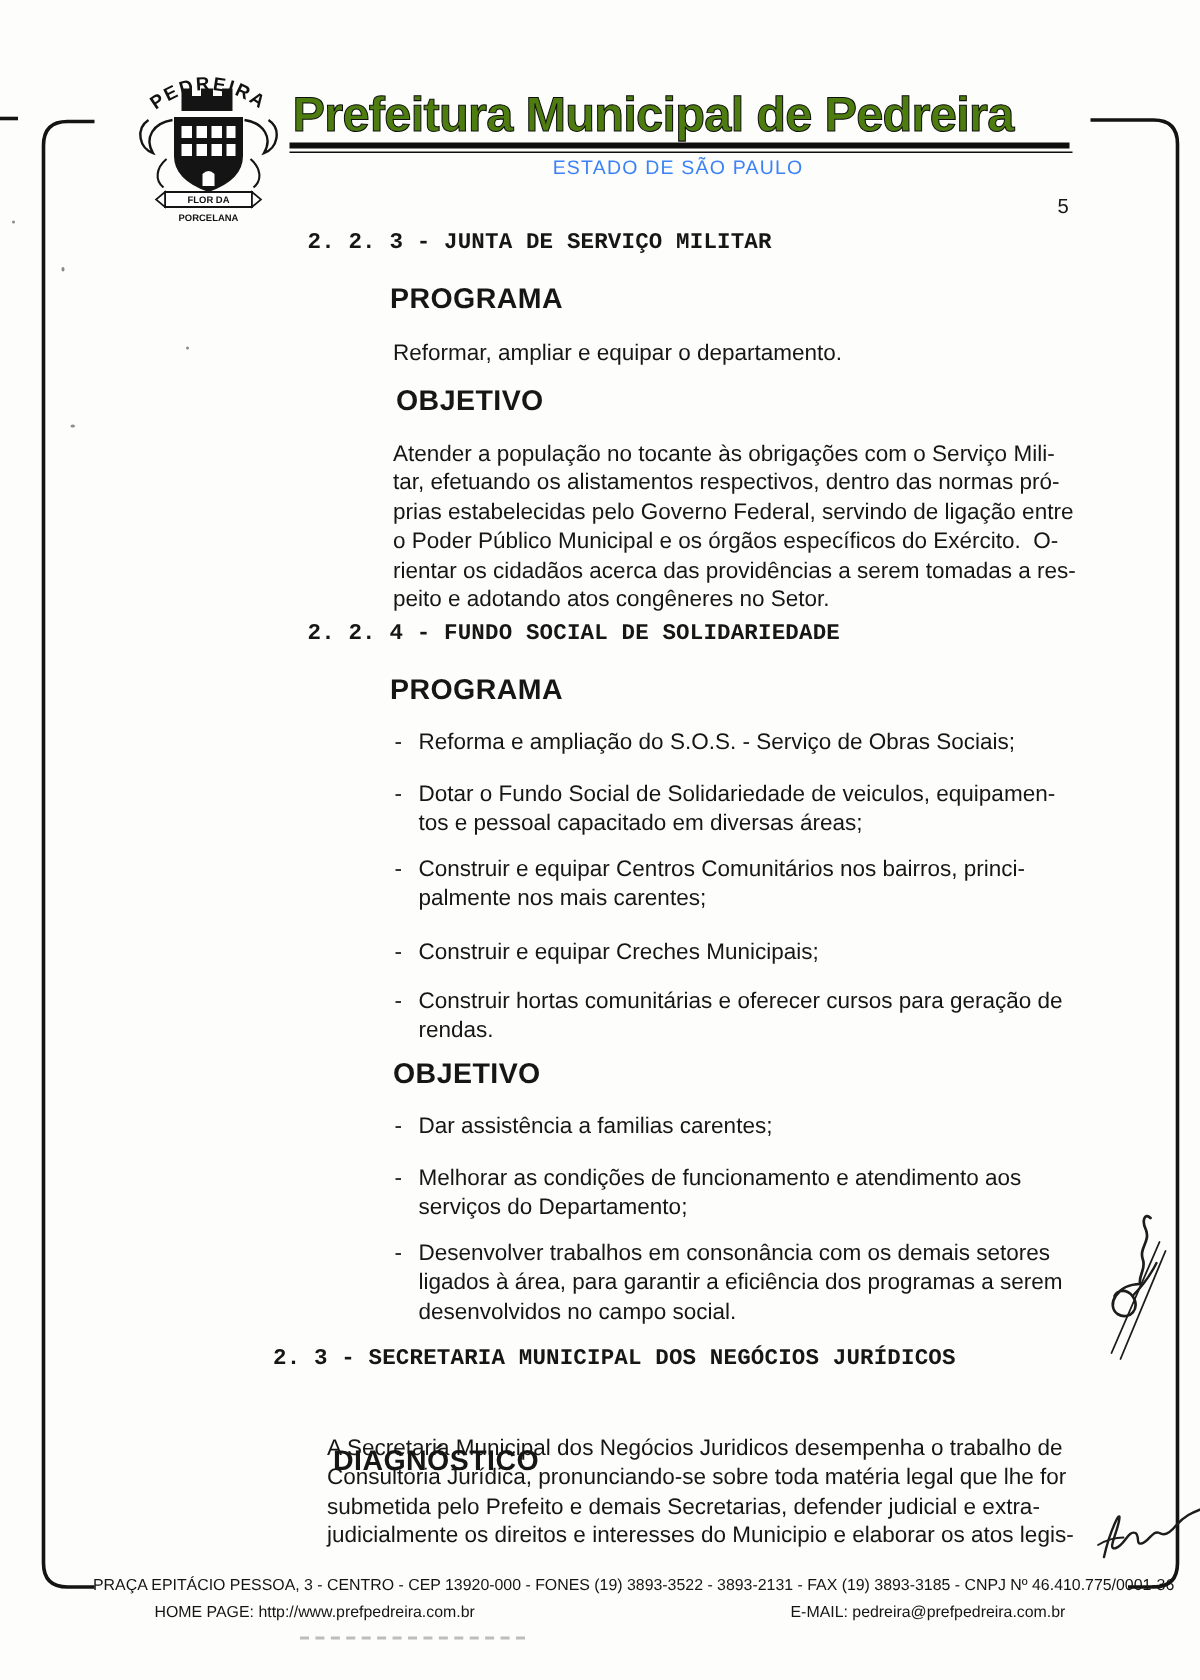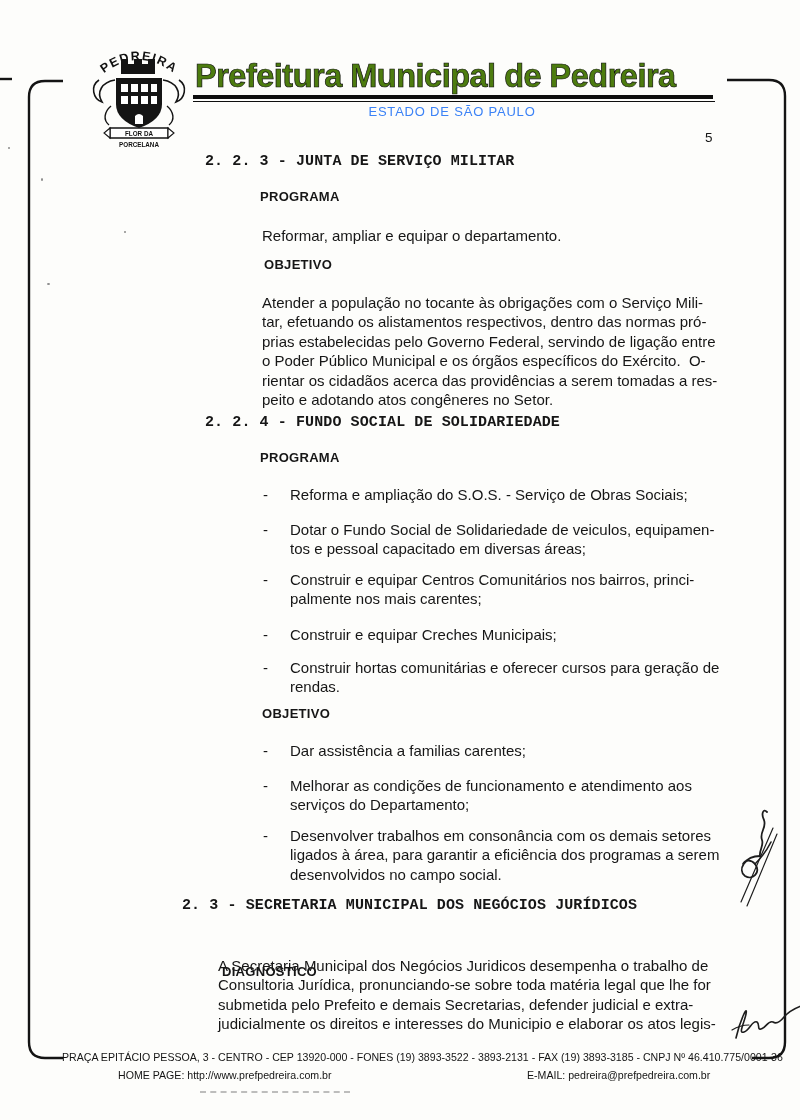--- a/index.html
+++ b/index.html
@@ -17,25 +17,25 @@
     color:#4d7c0f;-webkit-text-stroke:0.7px #0e0e0e;white-space:nowrap;
   }
   .uline{position:absolute;background:#0e0e0e;}
   .subtitle{
     position:absolute;left:245px;top:104px;width:414px;text-align:center;
     font-size:13px;letter-spacing:0.8px;color:#3b82f6;
   }
   .pagenum{position:absolute;left:705px;top:130px;font-size:13.5px;}
   
   .sec{position:absolute;font-size:15px;font-weight:bold;white-space:nowrap;letter-spacing:0.1px;font-family:Liberation Mono, monospace;}
-  .lbl{position:absolute;font-size:13px;font-weight:bold;letter-spacing:0.3px;}
+  .lbl{position:absolute;font-size:19px;font-weight:bold;letter-spacing:0.3px;}
   .ptext{position:absolute;font-size:15px;line-height:19.4px;white-space:pre;}
   .item{position:absolute;left:263px;width:470px;font-size:15px;line-height:19.4px;}
   .item .dash{position:absolute;left:0;top:0;}
-  .item .itxt{display:block;margin-left:27px;white-space:pre;}
+  .item .itxt{display:block;margin-left:16px;white-space:pre;}
   
   .f1{position:absolute;left:62px;top:1051px;width:696px;text-align:right;
       font-size:10.6px;white-space:nowrap;color:#141414;}
   .f2{position:absolute;top:1069px;font-size:10.6px;white-space:nowrap;color:#141414;}
   .speck{position:absolute;background:#8a8a8a;border-radius:50%;}
   .scanline{position:absolute;left:200px;top:1091px;width:150px;height:0;
       border-top:2px dashed #9b9b9b;opacity:0.65;}
   svg{display:block;}
 </style>
 </head>
@@ -161,20 +161,20 @@
 </svg>
 
 <svg class="abs" style="left:724px;top:1000px" width="78" height="42" viewBox="0 0 78 42">
   <g fill="none" stroke="#1d1d1d" stroke-linecap="round" stroke-width="1.6">
     <path d="M 12 38 C 16 20 24 4 22 14 C 20 24 14 34 20 32 C 26 30 28 20 33 22 C 36 24 33 30 37 29 C 42 28 44 20 49 22 C 52 24 56 22 60 17 C 66 10 72 8 77 6"></path>
     <path d="M 8 30 C 13 27 19 25 25 25" stroke-width="1.2"></path>
   </g>
 </svg>
 
 <div class="f1">PRAÇA EPITÁCIO PESSOA, 3 - CENTRO - CEP 13920-000 - FONES (19) 3893-3522 - 3893-2131 - FAX (19) 3893-3185 - CNPJ Nº 46.410.775/0001-36</div>
-<div class="f2" style="left:118px">HOME PAGE: http://www.prefpedreira.com.br</div>
+<div class="f2" style="left:103px">HOME PAGE: http://www.prefpedreira.com.br</div>
 <div class="f2" style="left:527px">E-MAIL: pedreira@prefpedreira.com.br</div>
 <div class="scanline"></div>
 
 <div class="speck" style="left:41px;top:178px;width:2px;height:3px"></div>
 <div class="speck" style="left:47px;top:283px;width:3px;height:2px"></div>
 <div class="speck" style="left:8px;top:147px;width:2px;height:2px"></div>
 <div class="speck" style="left:124px;top:231px;width:2px;height:2px"></div>
 
 </body></html>

